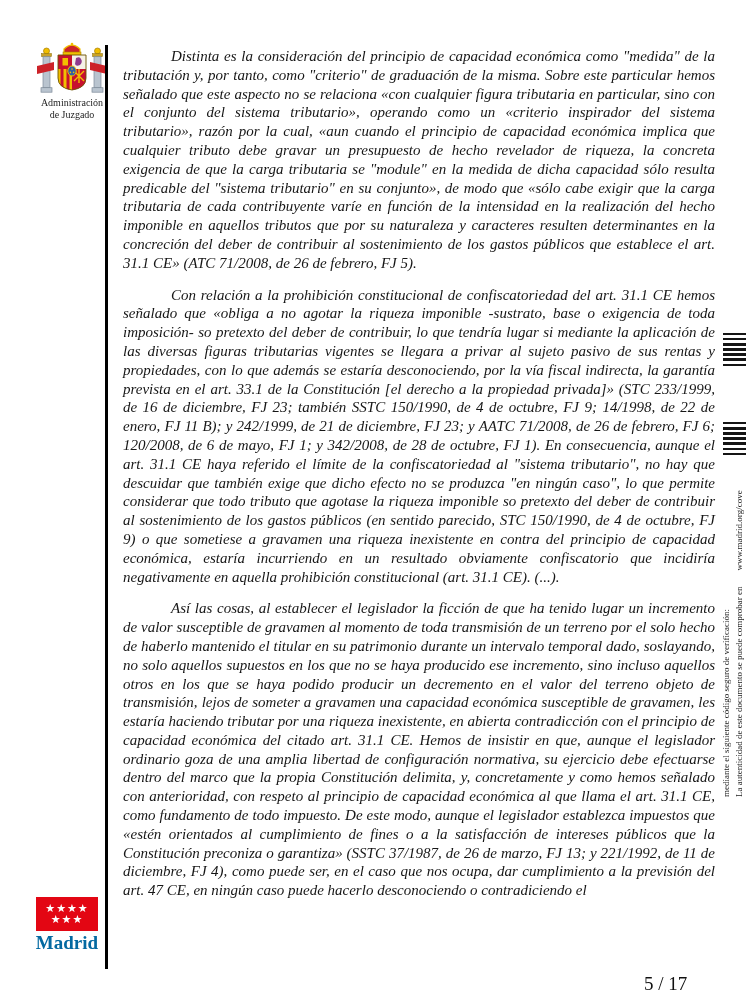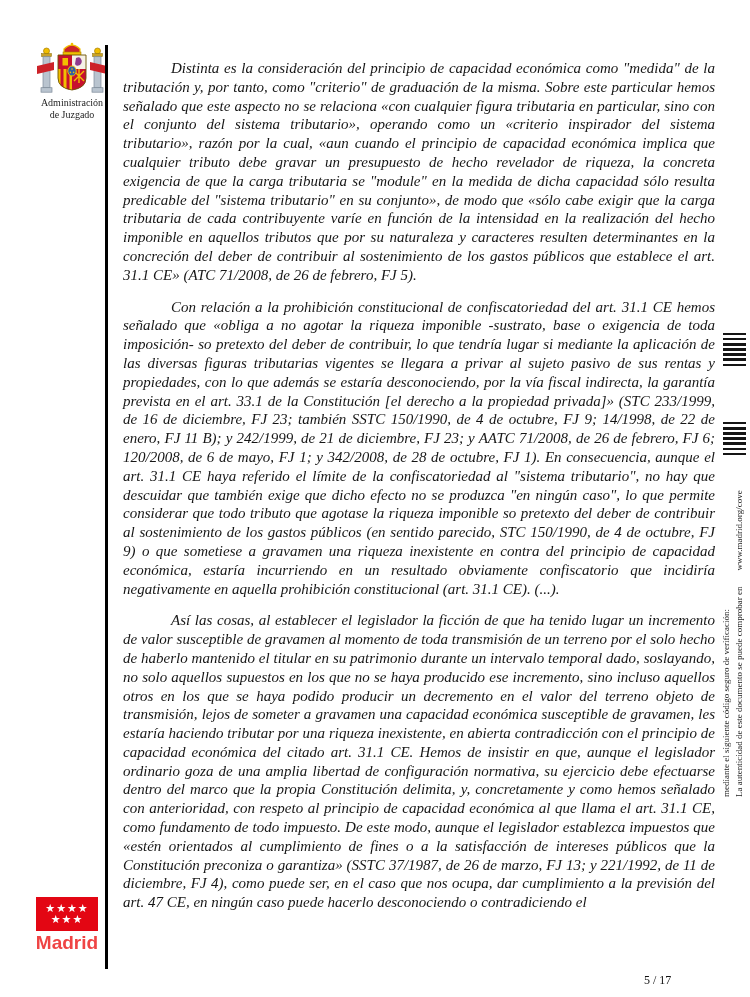--- a/index.html
+++ b/index.html
@@ -26,49 +26,49 @@
     display:flex;flex-direction:column;justify-content:center;
   }
   .stars-row{
     text-align:center;color:#ffffff;
     font-size:11px;line-height:11px;letter-spacing:1px;
     font-family:"DejaVu Sans", sans-serif;
   }
   .madrid-word{
     position:absolute;left:24px;top:932px;width:86px;
     text-align:center;
-    font-family:Liberation Sans, sans-serif;
-    font-weight:bold;font-size:19px;color:#ef4444;
+    font-family:Liberation Serif, serif;
+    font-weight:bold;font-size:19px;color:#0369a1;
   }
   
   .body-text{
     position:absolute;left:123px;top:47px;width:592px;
     font-style:italic;font-size:15px;line-height:18.8px;
     color:#161616;text-align:justify;
   }
-  .body-text p{margin:12px 0 13px 0;text-indent:48px;font-family:Liberation Serif, serif;}
+  .body-text p{margin:0 0 13px 0;text-indent:48px;font-family:Liberation Serif, serif;}
   
   .barcode{
     position:absolute;left:723px;width:23px;
     background:repeating-linear-gradient(to bottom,#151515 0px,#151515 2.4px,#ffffff 2.4px,#ffffff 5.1px);
   }
   .barcode-1{top:333px;height:35px;}
   .barcode-2{top:422px;height:33px;}
   .vnote{
     position:absolute;
     transform:rotate(-90deg);transform-origin:0 0;
     white-space:nowrap;
     font-size:9px;line-height:12px;color:#222;
   }
   .vnote-1{left:733px;top:797px;}
   .vnote-2{left:720px;top:797px;}
   .vgap{display:inline-block;width:16px;}
   
   .footer-court{position:absolute;left:123px;top:973px;font-size:13.5px;color:#101010;}
-  .footer-page{position:absolute;left:644px;top:973px;font-size:12px;color:#101010;}
+  .footer-page{position:absolute;left:644px;top:973px;font-size:19px;color:#101010;}
 </style>
 </head>
 <body>
 
 <div class="page">
 
   <div class="escudo">
     <svg viewBox="0 0 72 58" width="72" height="58" aria-hidden="true">
 
       <circle cx="10.5" cy="11" r="3" fill="#f1bf00" stroke="#a87d00" stroke-width="0.7"></circle>

